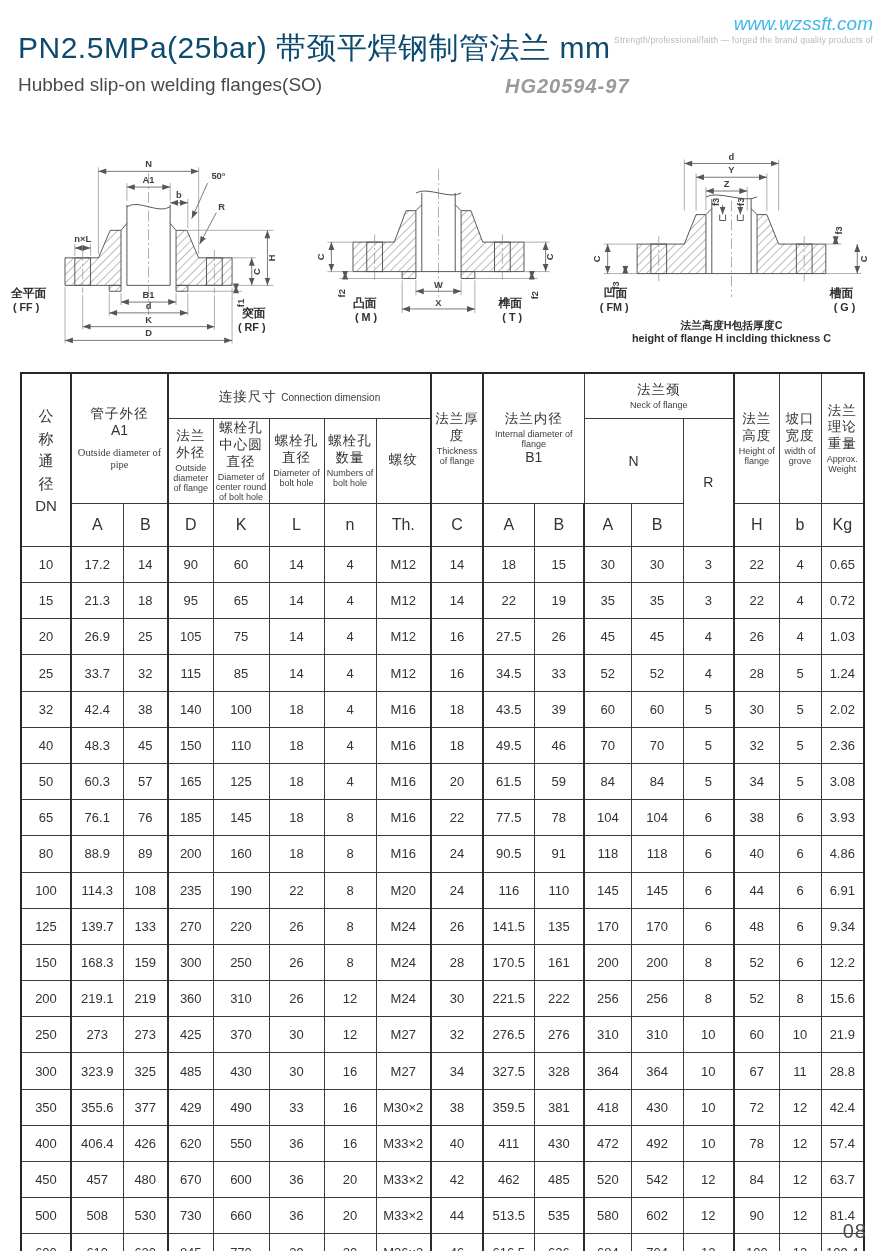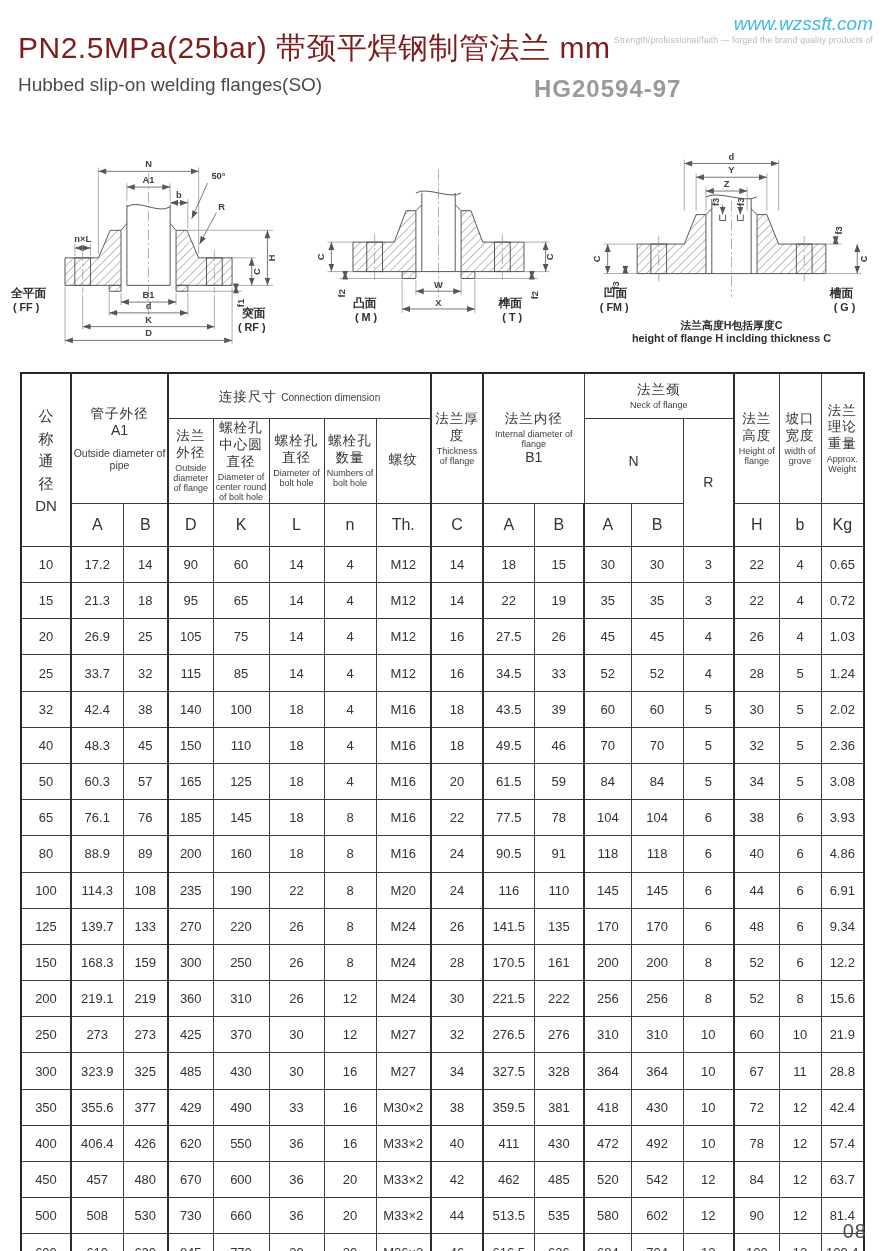--- a/index.html
+++ b/index.html
@@ -3,23 +3,23 @@
 <meta charset="utf-8">
 <style>
   html,body{margin:0;padding:0;}
   body{
     width:883px;height:1251px;position:relative;background:#fff;
     font-family:"Liberation Sans",sans-serif;color:#333;overflow:hidden;
   }
   
   .tagline{position:absolute;top:3px;right:10px;font-size:8.5px;color:#b9b9b9;letter-spacing:.2px;margin-top:32px;}
   .website{position:absolute;top:13px;right:10px;font-size:19px;color:#41b7e8;font-style:italic;}
-  .title{position:absolute;top:28px;left:18px;font-size:30px;color:#7f1d1d;font-weight:normal;letter-spacing:.5px;}
+  .title{position:absolute;top:28px;left:18px;font-size:30px;color:#0c4a6e;font-weight:normal;letter-spacing:.5px;}
   .subtitle{position:absolute;top:74px;left:18px;font-size:19px;color:#4b4b46;}
-  .standard{position:absolute;top:75px;left:534px;font-size:24px;color:#9a9a9a;font-weight:bold;letter-spacing:1px;}
+  .standard{position:absolute;top:75px;left:505px;font-size:20px;color:#9a9a9a;font-weight:bold;font-style:italic;letter-spacing:1px;}
   
   .drawings{position:absolute;top:146px;left:0;width:883px;height:212px;}
   .dw{position:absolute;top:0;}
   .dw svg{display:block;}
   .dw text{font-family:"Liberation Sans",sans-serif;font-size:9.5px;fill:#3f3f3f;}
   .dw text.face{font-size:12px;font-weight:bold;fill:#2f2f2f;}
   .dw text.code{font-size:11px;font-weight:bold;fill:#2f2f2f;}
   .dw text.cap{font-size:11px;font-weight:bold;fill:#2f2f2f;}
   .dw .sline{stroke:#565656;stroke-width:1;fill:none;}
   .dw .hatch{stroke:#565656;stroke-width:1;}
@@ -33,21 +33,21 @@
   }
   .spec th,.spec td{border:1px solid #3b3b3b;text-align:center;vertical-align:middle;padding:1px;color:#333;}
   .spec .sep-r{border-right-width:2px;border-right-color:#2c2c2c;}
   .spec thead th{font-weight:normal;}
   .spec tr.hr1 th{height:42px;}
   .spec tr.hr2 th{height:54px;}
   .spec tr.hr3 th{height:40px;font-size:16px;}
   .spec tbody td{height:33.2px;font-size:13px;}
   .h-cn{font-size:13.5px;letter-spacing:1px;line-height:1.25;}
   .h-en{font-size:9px;color:#3d3d3d;line-height:1.12;margin-top:1px;}
-  .h-en-lg{font-size:10.5px;color:#3d3d3d;line-height:1.15;margin-top:8px;}
+  .h-en-lg{font-size:10.5px;color:#3d3d3d;line-height:1.15;margin-top:8px;font-family:Liberation Serif, serif;}
   .h-code{font-size:14px;line-height:1.2;}
   .h-inline-en{font-size:10px;color:#3d3d3d;}
   .dn-cn{width:16px;margin:0 auto;word-break:break-all;font-size:15px;line-height:1.5;}
   .dn-code{font-size:15px;margin-top:2px;}
   
   .pageno{position:absolute;top:1220px;right:16px;font-size:20px;color:#4d4d4d;letter-spacing:1px;}
 </style>
 </head>
 <body>
 

